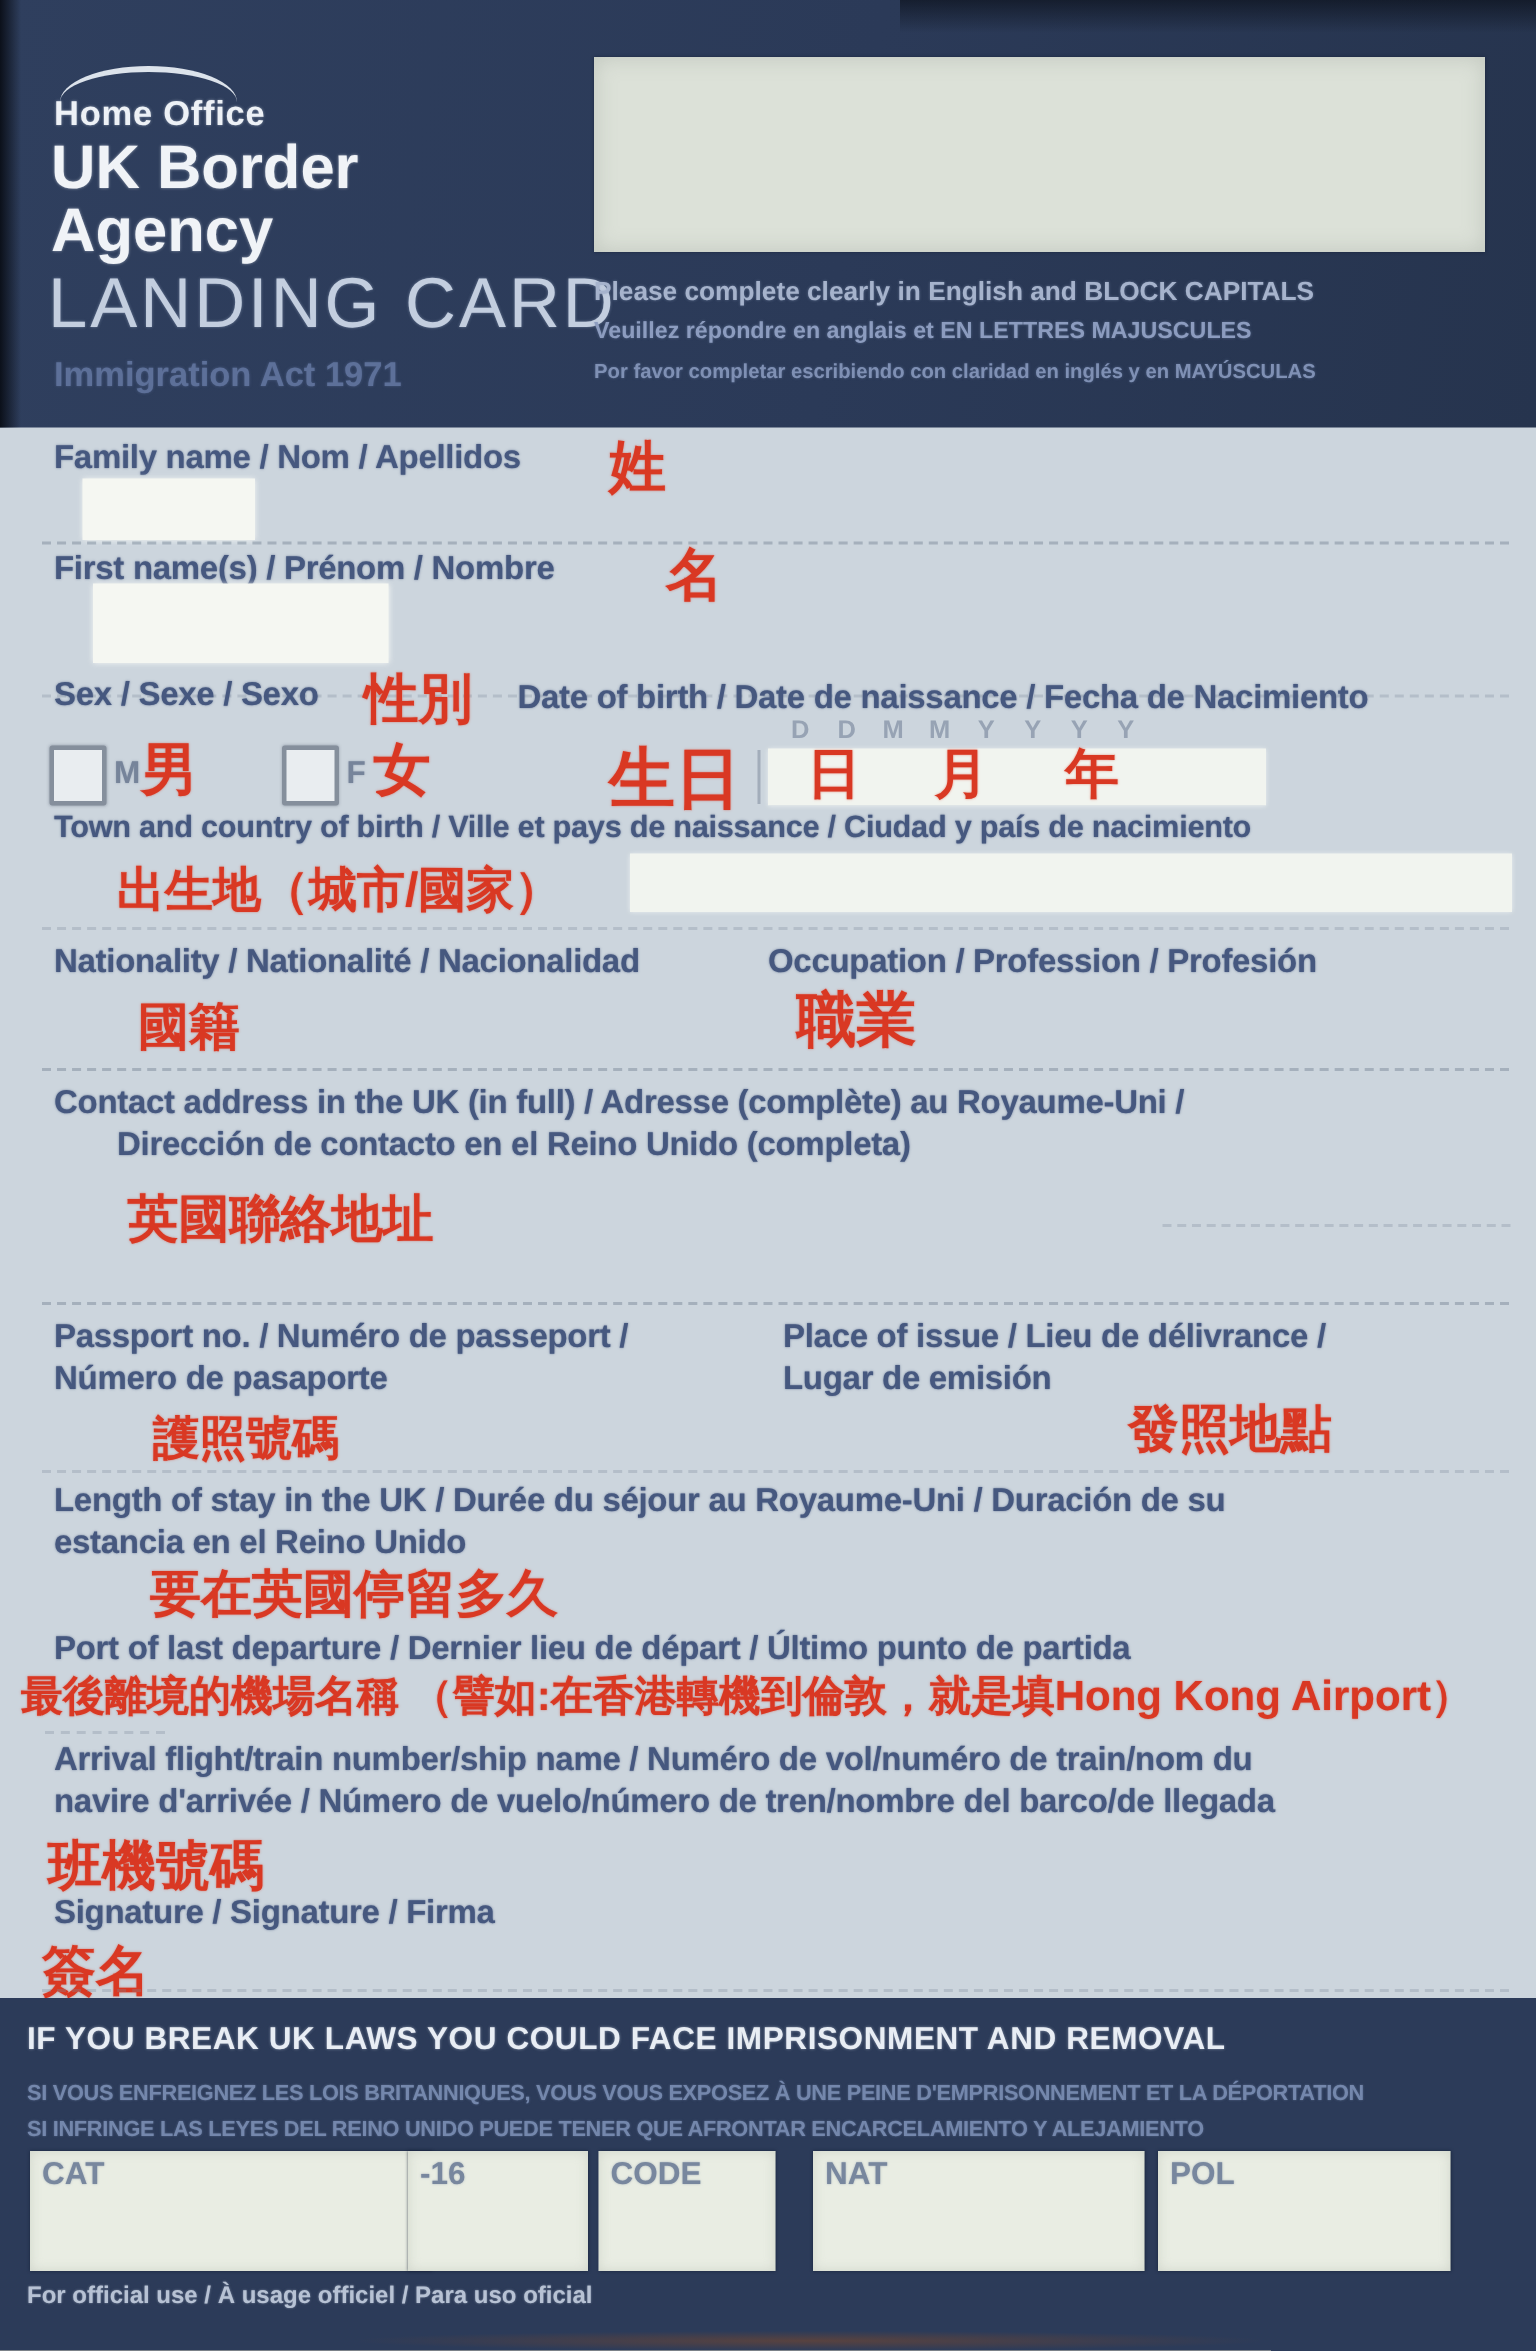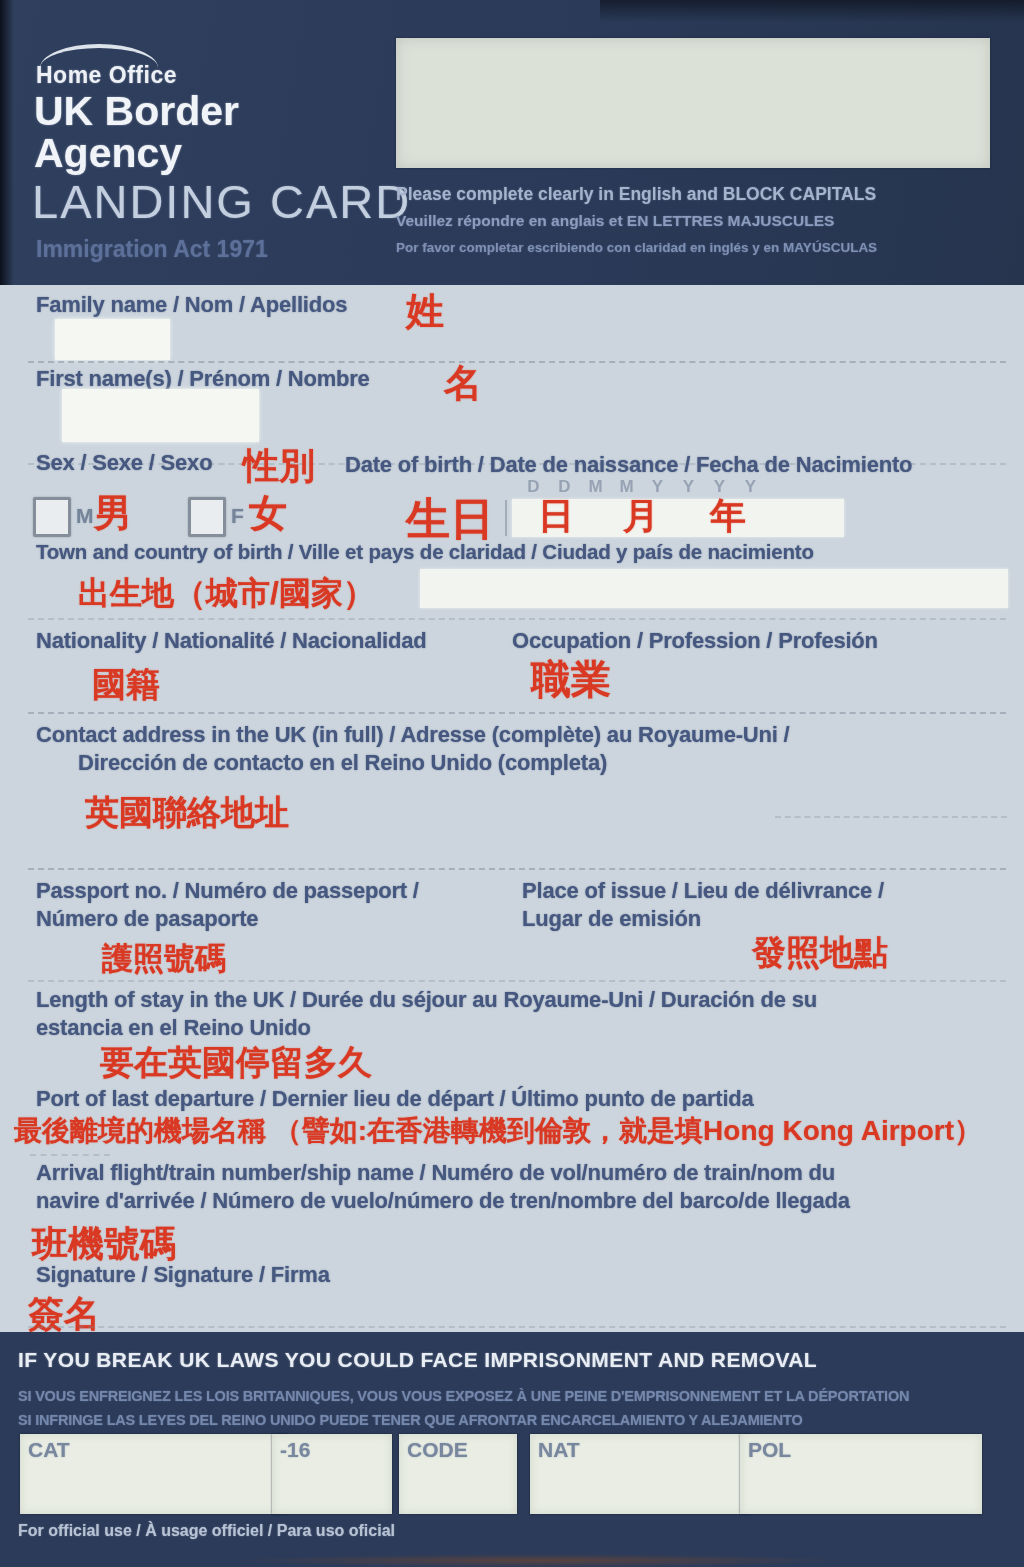--- a/index.html
+++ b/index.html
@@ -109,21 +109,21 @@
   <div class="abs cn" style="left:406px;top:490px;font-size:44px;text-align:center;">生日</div>
   <div class="abs dobletters" style="left:518px;top:477px;">
     <span>D</span><span>D</span><span>M</span><span>M</span><span>Y</span><span>Y</span><span>Y</span><span>Y</span>
   </div>
   <div class="abs vline" style="left:505px;top:500px;height:36px;"></div>
   <div class="abs wstrip" style="left:512px;top:499px;width:332px;height:38px;"></div>
   <div class="abs cn" style="left:538px;top:492px;font-size:36px;">日</div>
   <div class="abs cn" style="left:623px;top:492px;font-size:36px;">月</div>
   <div class="abs cn" style="left:710px;top:492px;font-size:36px;">年</div>
 
-  <div class="abs lbl sm" style="left:36px;top:540px;">Town and country of birth / Ville et pays de claridad / Ciudad y país de nacimiento</div>
+  <div class="abs lbl sm" style="left:36px;top:540px;">Town and country of birth / Ville et pays de naissance / Ciudad y país de nacimiento</div>
   <div class="abs wstrip" style="left:420px;top:569px;width:588px;height:39px;"></div>
   <div class="abs cn" style="left:78px;top:572px;font-size:32px;">出生地（城市/國家）</div>
   <div class="abs dash faint" style="left:28px;top:618px;width:978px;"></div>
 
   <div class="abs lbl" style="left:36px;top:628px;">Nationality / Nationalité / Nacionalidad</div>
   <div class="abs lbl" style="left:512px;top:628px;">Occupation / Profession / Profesión</div>
   <div class="abs cn" style="left:92px;top:662px;font-size:34px;">國籍</div>
   <div class="abs cn" style="left:531px;top:652px;font-size:40px;">職業</div>
   <div class="abs dash" style="left:28px;top:712px;width:978px;"></div>
 
@@ -164,23 +164,23 @@
 
   <div class="abs obox" style="left:20px;width:268px;">
     <span class="olabel">CAT</span>
   </div>
   <div class="abs obox" style="left:272px;width:120px;">
     <span class="olabel">-16</span>
   </div>
   <div class="abs obox" style="left:399px;width:118px;">
     <span class="olabel">CODE</span>
   </div>
-  <div class="abs obox" style="left:530px;width:221px;">
+  <div class="abs obox" style="left:542px;width:221px;">
     <span class="olabel">NAT</span>
   </div>
-  <div class="abs obox" style="left:740px;width:242px;">
+  <div class="abs obox" style="left:772px;width:195px;">
     <span class="olabel">POL</span>
   </div>
 
   <div class="abs ofooter">For official use /  À usage officiel / Para uso oficial</div>
   <div class="abs smudge"></div>
 
 </div>
 
 </body></html>

